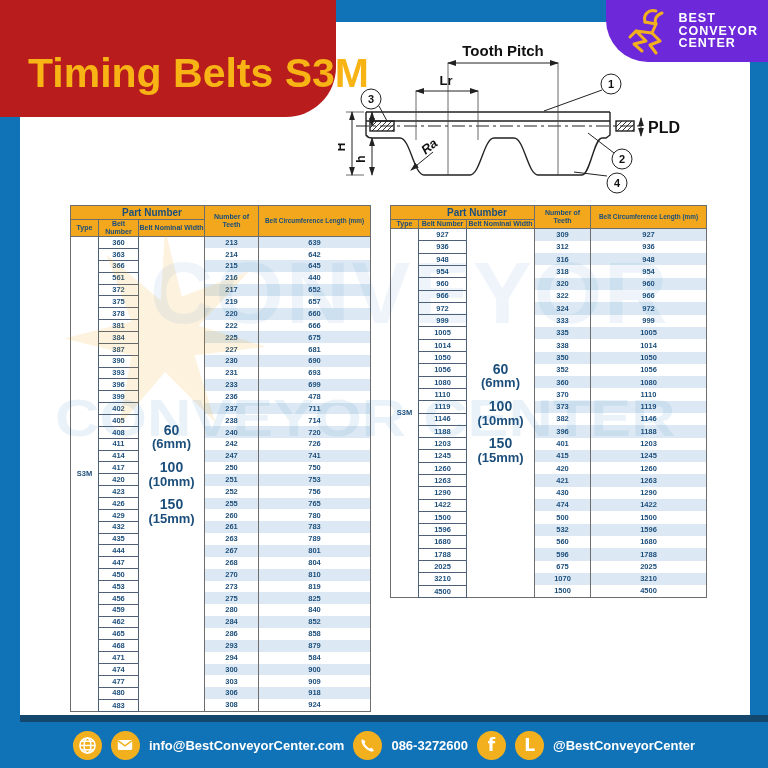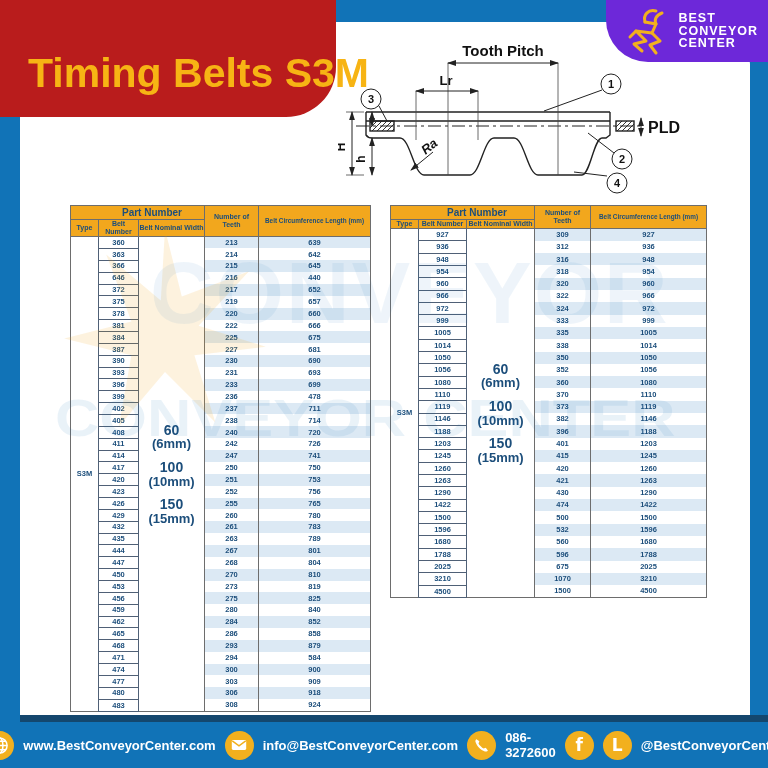--- a/index.html
+++ b/index.html
@@ -219,21 +219,21 @@
         <td class="belt">363</td>
         <td class="teeth">214</td>
         <td class="len">642</td>
       </tr>
       <tr class="zr">
         <td class="belt">366</td>
         <td class="teeth">215</td>
         <td class="len">645</td>
       </tr>
       <tr class="zr">
-        <td class="belt">646</td>
+        <td class="belt">561</td>
         <td class="teeth">216</td>
         <td class="len">440</td>
       </tr>
       <tr class="zr">
         <td class="belt">372</td>
         <td class="teeth">217</td>
         <td class="len">652</td>
       </tr>
       <tr class="zr">
         <td class="belt">375</td>
@@ -608,21 +608,20 @@
 <div class="footer">
   <div class="ficon">
     <svg width="19" height="19" viewBox="0 0 20 20" fill="none" stroke="#fff" stroke-width="1.6">
       <circle cx="10" cy="10" r="8"></circle>
         <ellipse cx="10" cy="10" rx="3.6" ry="8"></ellipse>
       <line x1="2" y1="10" x2="18" y2="10"></line>
         <line x1="3.2" y1="5.5" x2="16.8" y2="5.5"></line>
         <line x1="3.2" y1="14.5" x2="16.8" y2="14.5"></line>
     </svg>
   </div>
-  <span>www.BestConveyorCenter.com</span>
   <div class="ficon">
     <svg width="18" height="18" viewBox="0 0 20 20">
       <rect x="2" y="4.5" width="16" height="11" rx="1.5" fill="#fff"></rect>
       <path d="M2.5,5.5 L10,11 L17.5,5.5" fill="none" stroke="#F2B01E" stroke-width="1.6"></path>
     </svg>
   </div>
   <span>info@BestConveyorCenter.com</span>
   <div class="ficon">
     <svg width="17" height="17" viewBox="0 0 20 20">
       <path d="M4,2.5 C3,3 2.5,4.5 3,6 C4.5,11 9,15.5 14,17 C15.5,17.5 17,17 17.5,16 L15,12.5 L12.5,13.5 C10.5,12.5 7.5,9.5 6.5,7.5 L7.5,5 Z" fill="#fff"></path>

